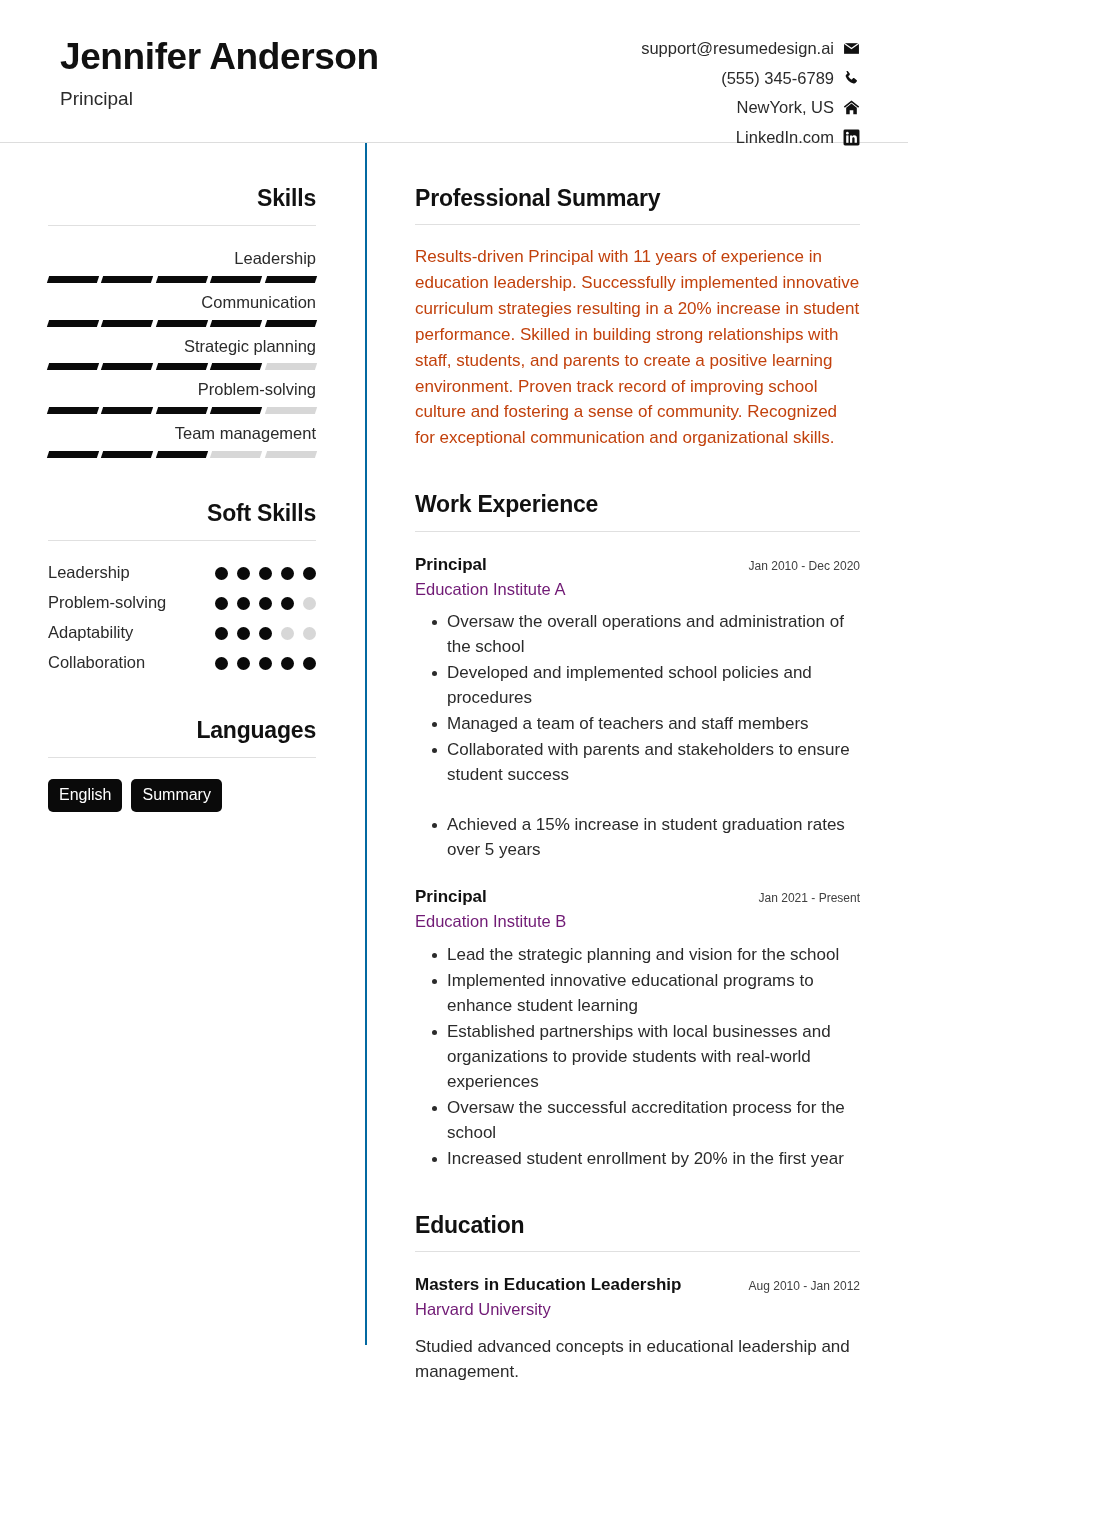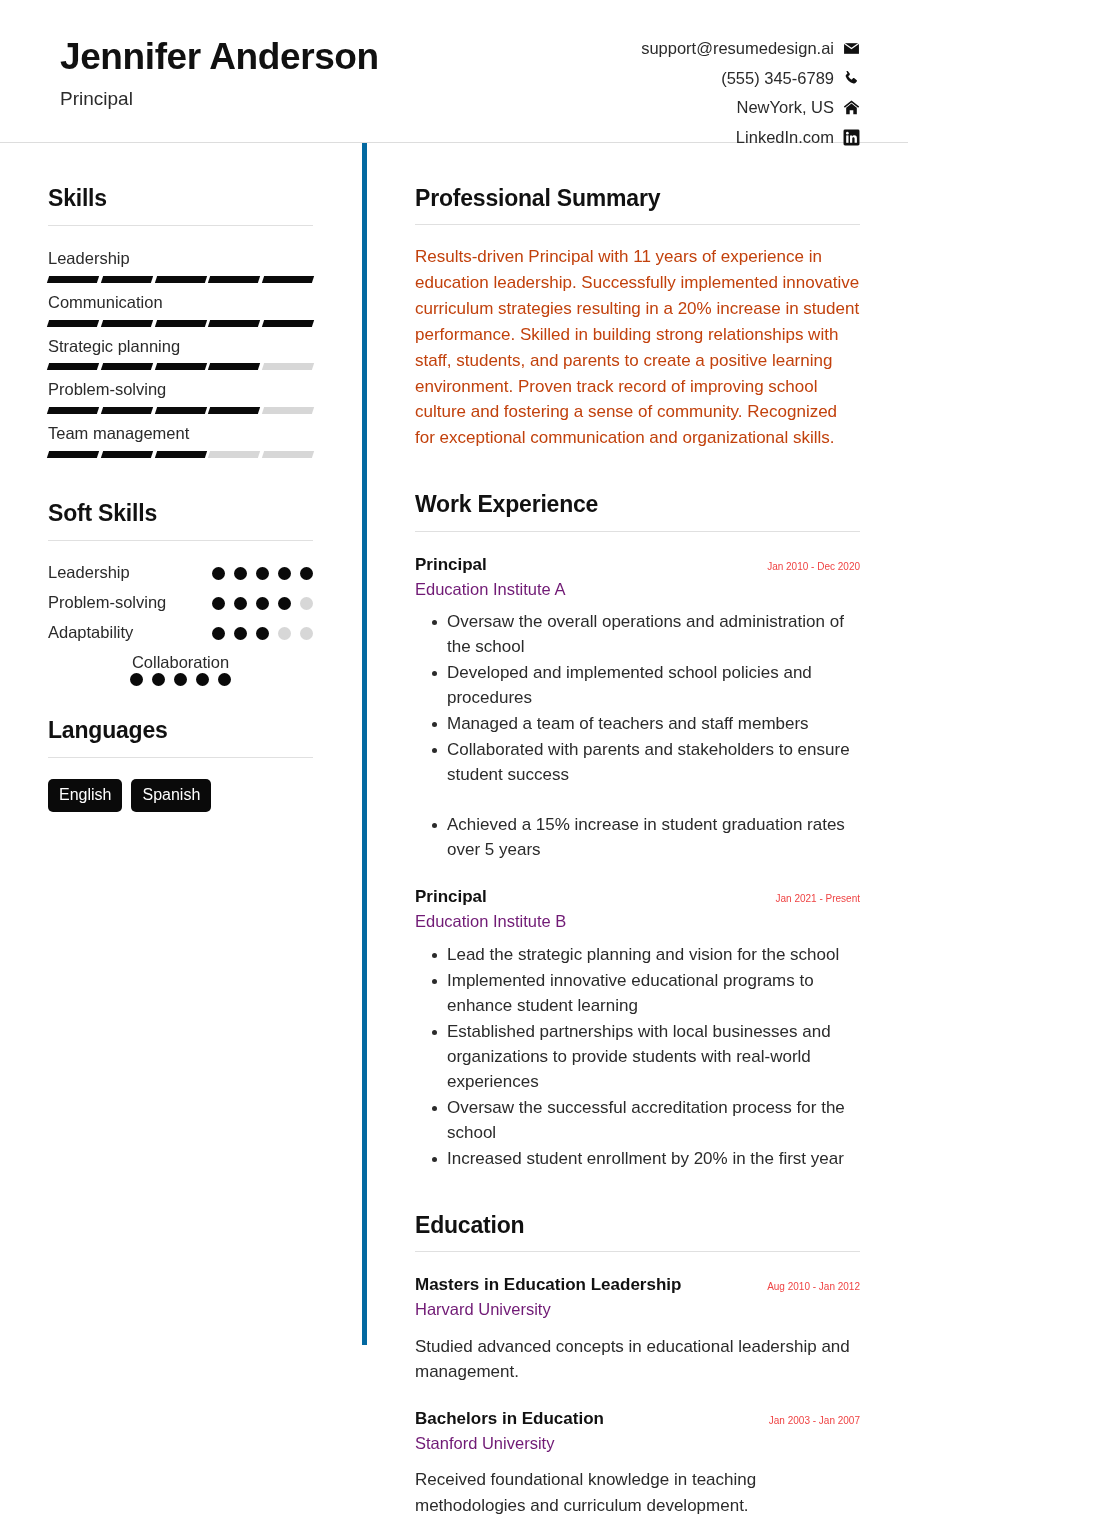--- a/index.html
+++ b/index.html
@@ -85,21 +85,22 @@
   .columns {
     display: flex;
     align-items: flex-start;
   }
   .sidebar {
     width: 367px;
     flex: 0 0 367px;
     box-sizing: border-box;
     padding: 42px 49px 0 48px;
     min-height: 1202px;
-    border-right: 5px solid #0369a1;
+    border-right: 2px solid #0369a1;
+    text-align: right;
   }
   .main {
     flex: 1 1 auto;
     box-sizing: border-box;
     padding: 42px 48px 0 48px;
   }
 
   
   .side-heading {
     font-size: 23px;
@@ -154,21 +155,21 @@
   
   .soft-section { margin-top: 42px; }
   .soft-block { margin-top: 22px; }
   .soft-item {
     display: flex;
     align-items: center;
     justify-content: space-between;
     margin-bottom: 10px;
     height: 20px;
   }
-  .soft-item:last-child { margin-bottom: 0; flex-direction: column; }
+  .soft-item:last-child { margin-bottom: 0; }
   .soft-label {
     font-size: 16.5px;
     color: #2b2b2b;
     line-height: 1.2;
   }
   .dots {
     display: flex;
     gap: 9px;
     align-items: center;
   }
@@ -219,22 +220,22 @@
     justify-content: space-between;
     gap: 16px;
   }
   .entry-title {
     font-size: 17px;
     font-weight: bold;
     color: #111111;
     line-height: 1.25;
   }
   .entry-date {
-    font-size: 10px;
-    color: #ef4444;
+    font-size: 12px;
+    color: #404040;
     white-space: nowrap;
     line-height: 1.25;
   }
   .entry-org {
     font-size: 16.5px;
     color: #701a75;
     line-height: 1.3;
     margin-top: 4px;
   }
   .bullets {
@@ -443,21 +444,21 @@
           </div>
 
         </div>
       </div>
 
       <div class="lang-section">
         <div class="side-heading">Languages</div>
         <div class="side-rule"></div>
         <div class="lang-block">
           <span class="lang-pill">English</span>
-          <span class="lang-pill">Spanish</span>
+          <span class="lang-pill">Summary</span>
         </div>
       </div>
 
     </div>
 
     <div class="main">
 
       <div class="main-section">
         <div class="main-heading">Professional Summary</div>
         <div class="main-rule"></div>
@@ -507,25 +508,17 @@
 
         <div class="entry first">
           <div class="entry-top">
             <span class="entry-title">Masters in Education Leadership</span>
             <span class="entry-date">Aug 2010 - Jan 2012</span>
           </div>
           <div class="entry-org">Harvard University</div>
           <div class="entry-desc">Studied advanced concepts in educational leadership and management.</div>
         </div>
 
-        <div class="entry">
-          <div class="entry-top">
-            <span class="entry-title">Bachelors in Education</span>
-            <span class="entry-date">Jan 2003 - Jan 2007</span>
-          </div>
-          <div class="entry-org">Stanford University</div>
-          <div class="entry-desc">Received foundational knowledge in teaching methodologies and curriculum development.</div>
-        </div>
       </div>
 
     </div>
   </div>
 </div>
 
 </body></html>

